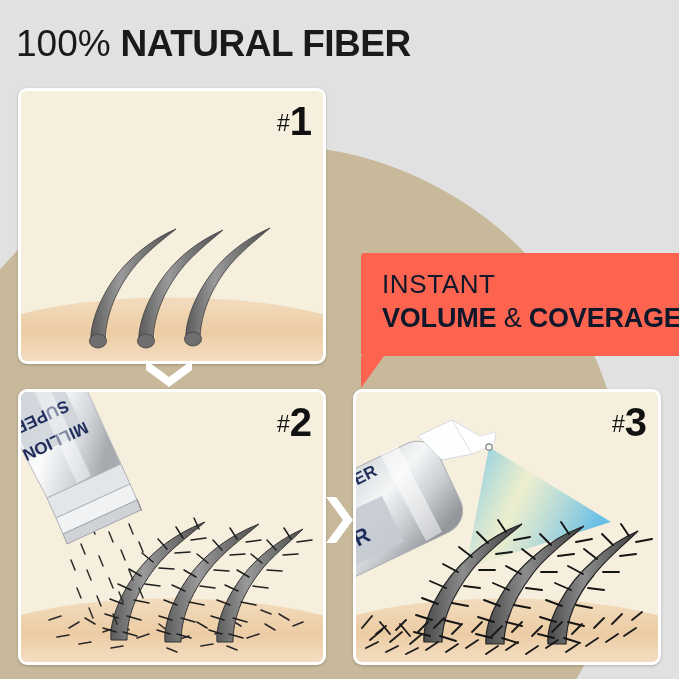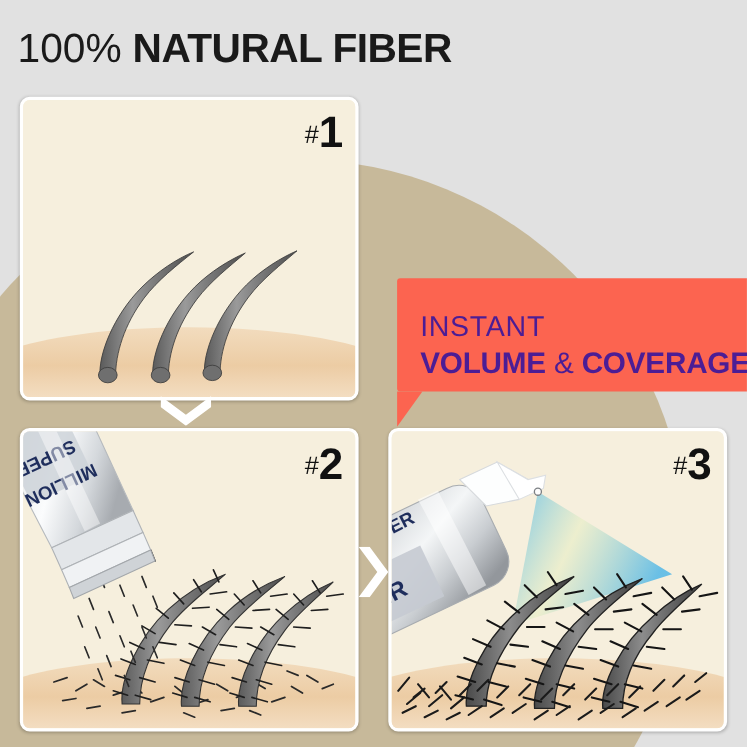--- a/index.html
+++ b/index.html
@@ -89,22 +89,22 @@
   
   .banner {
     position: absolute;
     left: 361px;
     top: 253px;
     width: 318px;
     height: 103px;
     background: #fc6450;
     border-radius: 3px 0 0 3px;
     box-sizing: border-box;
-    padding: 28px 0 0 21px;
-    color: #4c1d95;
+    padding: 16px 0 0 21px;
+    color: #0f172a;
     z-index: 20;
   }
   .banner .line1 {
     font-size: 26px;
     font-weight: 300;
     letter-spacing: 0.6px;
     line-height: 30px;
   }
   .banner .line2 {
     font-size: 27px;

